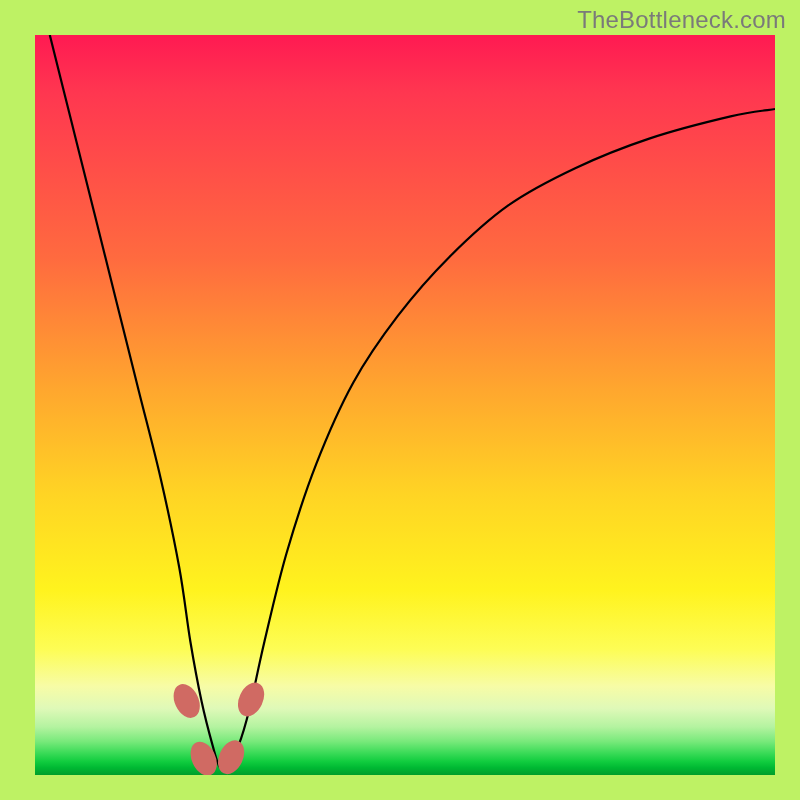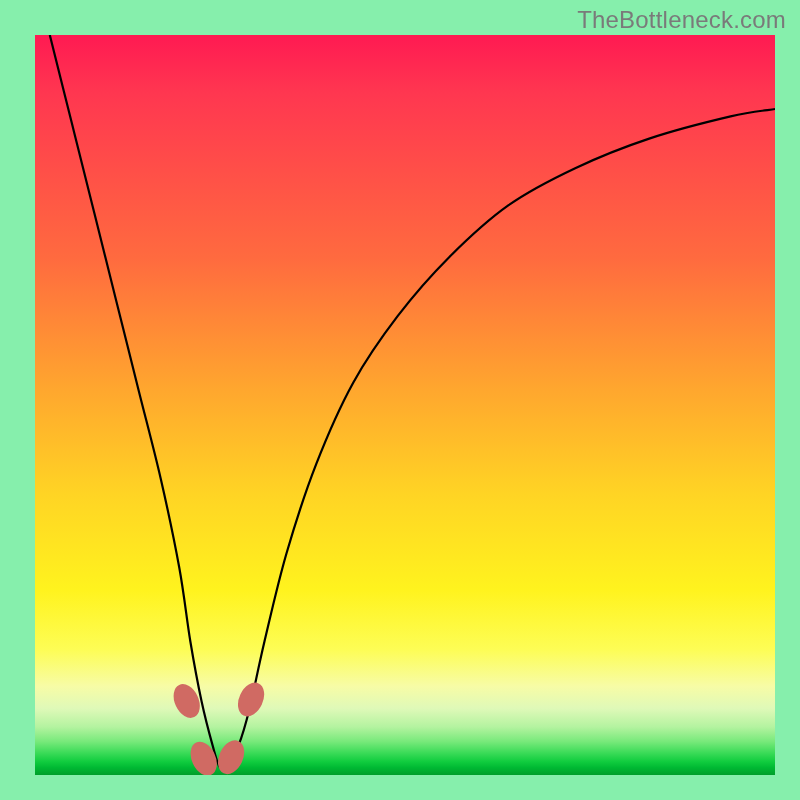--- a/index.html
+++ b/index.html
@@ -10,21 +10,21 @@
     background: #000;
     overflow: hidden;
     font-family: Arial, Helvetica, sans-serif;
   }
   .frame {
     position: absolute;
     left: 0;
     top: 0;
     width: 800px;
     height: 800px;
-    background: #86efac;
+    background: #bef264;
   }
   .plot-area {
     position: absolute;
     left: 35px;
     top: 35px;
     width: 740px;
     height: 740px;
     background: linear-gradient(
       to bottom,
       #ff1a52 0%,

